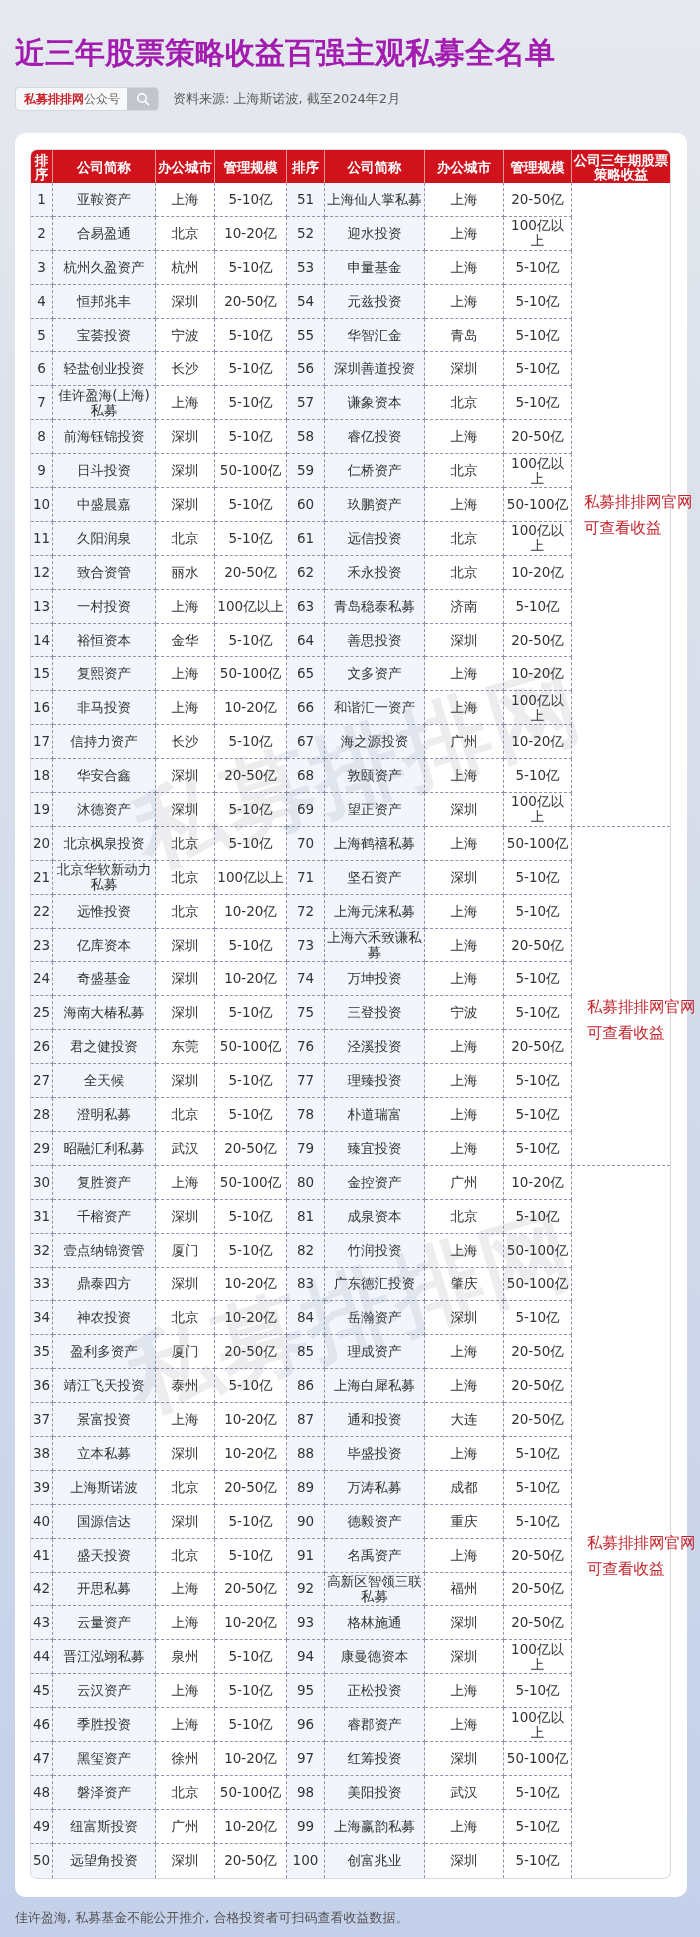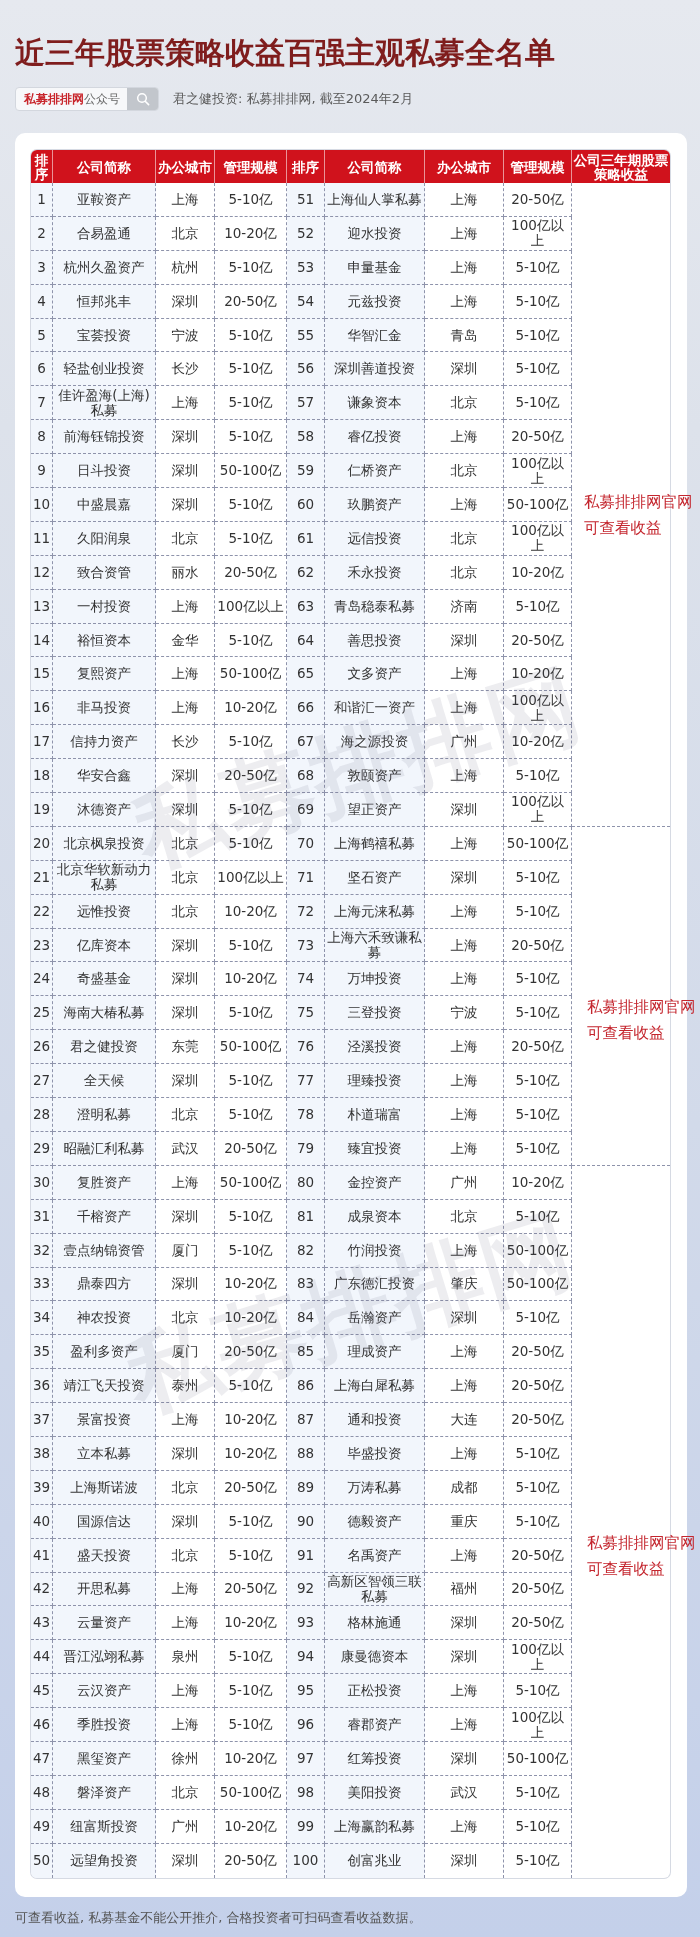--- a/index.html
+++ b/index.html
@@ -5,21 +5,21 @@
     html, body { margin: 0; padding: 0; }
     body {
       width: 700px; height: 1937px; position: relative; overflow: hidden;
       background: linear-gradient(180deg, #e6e9ef 0%, #dde2eb 22%, #d2daea 58%, #c4d0ea 100%);
       font-family: "DejaVu Sans", "Liberation Sans", sans-serif;
       color: #333;
     }
     .title {
       position: absolute; left: 15px; top: 36px;
       font-size: 30px; line-height: 34px; font-weight: bold;
-      color: #7f1d1d; white-space: nowrap;
+      color: #a21caf; white-space: nowrap;
     }
     .search {
       position: absolute; left: 15px; top: 87px; width: 144px; height: 24px;
       display: flex; box-sizing: border-box;
       border: 1px solid #d3d7de; border-radius: 4px; background: #f7f8fa; overflow: hidden;
     }
     .search-label {
       flex: 1; font-size: 12px; line-height: 22px; padding-left: 8px; white-space: nowrap;
     }
     .brand { color: #c8262c; font-weight: bold; }
@@ -94,21 +94,21 @@
     <span class="brand">私募排排网</span><span class="suffix">公众号</span>
   </div>
   <div class="search-btn">
     <svg width="14" height="14" viewBox="0 0 14 14">
       <circle cx="6" cy="6" r="4.3" fill="none" stroke="#ffffff" stroke-width="1.5"></circle>
       <line x1="9.2" y1="9.2" x2="12.6" y2="12.6" stroke="#ffffff" stroke-width="1.6" stroke-linecap="round"></line>
     </svg>
   </div>
 </div>
 
-<div class="source">君之健投资: 私募排排网, 截至2024年2月</div>
+<div class="source">资料来源: 上海斯诺波, 截至2024年2月</div>
 
 <div class="card"></div>
 
 <div class="table" id="ranking-table">
   <div class="th first" style="grid-column:1">排序</div>
   <div class="th" style="grid-column:2">公司简称</div>
   <div class="th" style="grid-column:3">办公城市</div>
   <div class="th" style="grid-column:4">管理规模</div>
   <div class="th" style="grid-column:5">排序</div>
   <div class="th" style="grid-column:6">公司简称</div>
@@ -182,13 +182,13 @@
     <div class="row"><div class="cell c1 tint" style="grid-area: 47 / 1;">46</div><div class="cell c2 tint" style="grid-area: 47 / 2;">季胜投资</div><div class="cell c3" style="grid-area: 47 / 3;">上海</div><div class="cell c4" style="grid-area: 47 / 4;">5-10亿</div><div class="cell c5 tint" style="grid-area: 47 / 5;">96</div><div class="cell c6 tint" style="grid-area: 47 / 6;">睿郡资产</div><div class="cell c7" style="grid-area: 47 / 7;">上海</div><div class="cell c8" style="grid-area: 47 / 8;">100亿以上</div></div>
     <div class="row"><div class="cell c1 tint" style="grid-area: 48 / 1;">47</div><div class="cell c2 tint" style="grid-area: 48 / 2;">黑玺资产</div><div class="cell c3" style="grid-area: 48 / 3;">徐州</div><div class="cell c4" style="grid-area: 48 / 4;">10-20亿</div><div class="cell c5 tint" style="grid-area: 48 / 5;">97</div><div class="cell c6 tint" style="grid-area: 48 / 6;">红筹投资</div><div class="cell c7" style="grid-area: 48 / 7;">深圳</div><div class="cell c8" style="grid-area: 48 / 8;">50-100亿</div></div>
     <div class="row"><div class="cell c1 tint" style="grid-area: 49 / 1;">48</div><div class="cell c2 tint" style="grid-area: 49 / 2;">磐泽资产</div><div class="cell c3" style="grid-area: 49 / 3;">北京</div><div class="cell c4" style="grid-area: 49 / 4;">50-100亿</div><div class="cell c5 tint" style="grid-area: 49 / 5;">98</div><div class="cell c6 tint" style="grid-area: 49 / 6;">美阳投资</div><div class="cell c7" style="grid-area: 49 / 7;">武汉</div><div class="cell c8" style="grid-area: 49 / 8;">5-10亿</div></div>
     <div class="row"><div class="cell c1 tint" style="grid-area: 50 / 1;">49</div><div class="cell c2 tint" style="grid-area: 50 / 2;">纽富斯投资</div><div class="cell c3" style="grid-area: 50 / 3;">广州</div><div class="cell c4" style="grid-area: 50 / 4;">10-20亿</div><div class="cell c5 tint" style="grid-area: 50 / 5;">99</div><div class="cell c6 tint" style="grid-area: 50 / 6;">上海赢韵私募</div><div class="cell c7" style="grid-area: 50 / 7;">上海</div><div class="cell c8" style="grid-area: 50 / 8;">5-10亿</div></div>
     <div class="row"><div class="cell c1 tint" style="grid-area: 51 / 1;">50</div><div class="cell c2 tint" style="grid-area: 51 / 2;">远望角投资</div><div class="cell c3" style="grid-area: 51 / 3;">深圳</div><div class="cell c4" style="grid-area: 51 / 4;">20-50亿</div><div class="cell c5 tint" style="grid-area: 51 / 5;">100</div><div class="cell c6 tint" style="grid-area: 51 / 6;">创富兆业</div><div class="cell c7" style="grid-area: 51 / 7;">深圳</div><div class="cell c8" style="grid-area: 51 / 8;">5-10亿</div></div>
   </div>
 
 <div class="watermark" style="left:358px; top:768px;">私募排排网</div>
 <div class="watermark" style="left:350px; top:1313px;">私募排排网</div>
 
-<div class="footer">可查看收益, 私募基金不能公开推介, 合格投资者可扫码查看收益数据。</div>
+<div class="footer">佳许盈海, 私募基金不能公开推介, 合格投资者可扫码查看收益数据。</div>
 
 </body></html>

